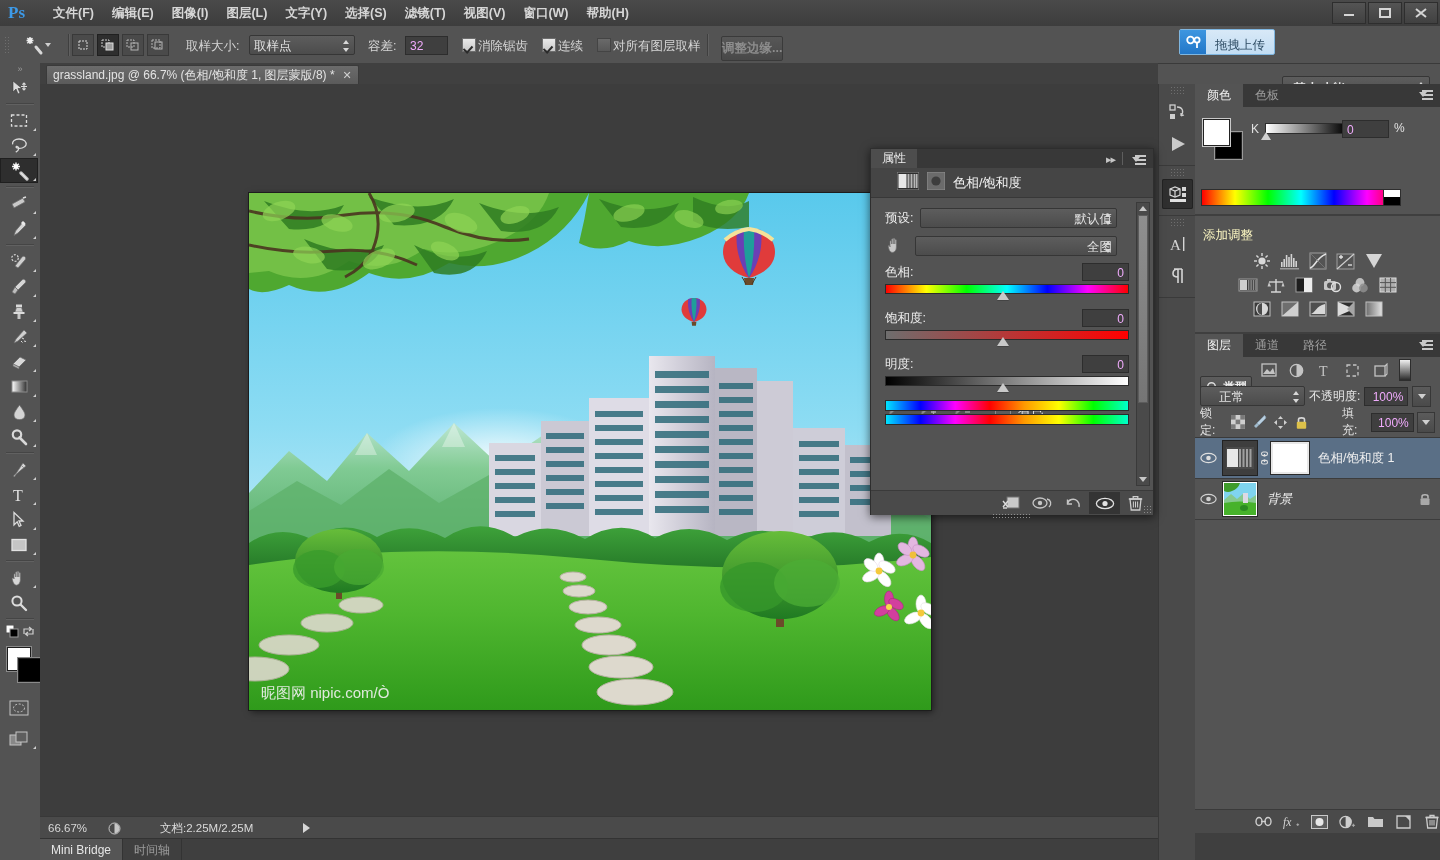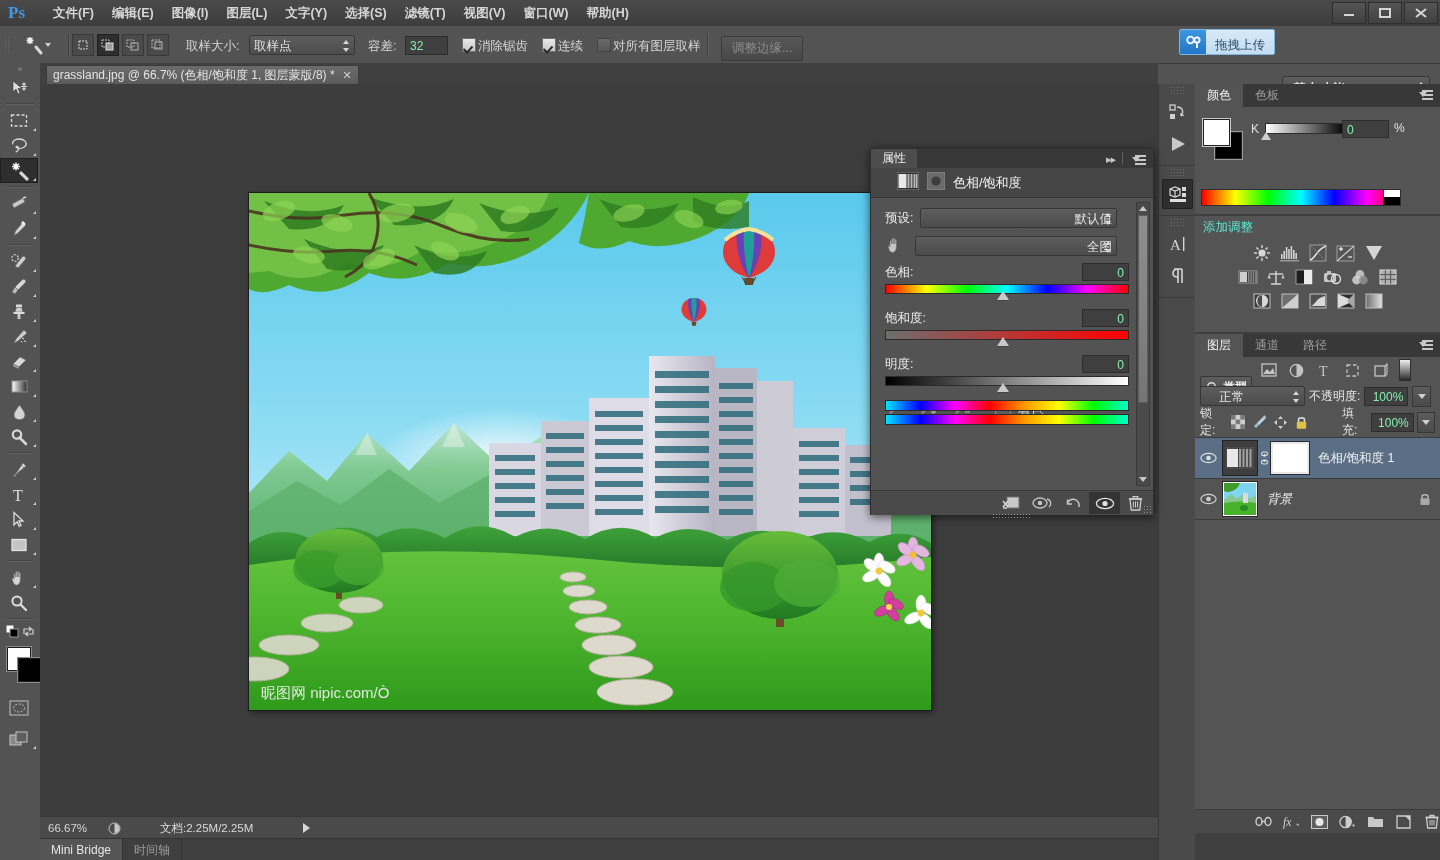--- a/index.html
+++ b/index.html
@@ -23,25 +23,25 @@
   .opt-sep{position:absolute;top:8px;width:1px;height:22px;background:#3f3f3f;border-right:1px solid #606060;}
   .modebtns{position:absolute;left:72px;top:8px;display:flex;gap:3px;}
   .modebtn{width:20px;height:20px;background:#4a4a4a;border:1px solid #393939;display:flex;align-items:center;justify-content:center;}
   .modebtn.active{background:#2e2e2e;border-color:#202020;}
   .opt-label{color:#d6d6d6;font-size:12.5px;}
   .ps-select{background:linear-gradient(#5d5d5d,#4c4c4c);border:1px solid #363636;border-radius:2px;color:#e2e2e2;font-size:12.5px;height:20px;line-height:20px;padding:0 4px;position:relative;box-sizing:border-box;}
   .ps-select .arrows{position:absolute;right:4px;top:3px;width:7px;height:14px;}
   .ps-select .arrows:before,.ps-select .arrows:after{content:"";position:absolute;left:0;border-left:3.5px solid transparent;border-right:3.5px solid transparent;}
   .ps-select .arrows:before{top:1px;border-bottom:4px solid #d8d8d8;}
   .ps-select .arrows:after{bottom:1px;border-top:4px solid #d8d8d8;}
-  .ps-num{background:#3f3f3f;border:1px solid #2d2d2d;color:#86efac;height:19px;line-height:19px;font-size:12px;padding:0 4px;box-sizing:border-box;}
+  .ps-num{background:#3f3f3f;border:1px solid #2d2d2d;color:#f0abfc;height:19px;line-height:19px;font-size:12px;padding:0 4px;box-sizing:border-box;}
   .ps-check{width:12px;height:12px;background:linear-gradient(#e9e9e9,#c9c9c9);border:1px solid #6e6e6e;display:inline-block;vertical-align:middle;position:relative;}
   .ps-check.on:after{content:"";position:absolute;left:2px;top:5px;width:4px;height:7px;border:solid #2c2c2c;border-width:0 2px 2px 0;transform:rotate(42deg);}
   .ps-check.off{background:linear-gradient(#6a6a6a,#585858);border-color:#444;}
-  .ghost-btn{background:linear-gradient(#575757,#484848);border:1px solid #3a3a3a;border-radius:2px;color:#8d8d8d;font-size:12.5px;padding:3px 10px;}
+  .ghost-btn{background:linear-gradient(#575757,#484848);border:1px solid #3a3a3a;border-radius:2px;color:#8d8d8d;font-size:12.5px;padding:3px 0;font-weight:bold;}
   .dragupload{position:absolute;right:165px;top:3px;height:24px;display:flex;align-items:flex-end;background:linear-gradient(#d8e9f7,#c2ddf3);border:1px solid #7fb6e0;border-radius:2px;}
   .dragupload .badge{width:26px;height:24px;background:linear-gradient(#3d96e0,#2277c8);display:flex;align-items:center;justify-content:center;}
   .dragupload .txt{color:#2e4c63;padding:0 9px;font-size:12.5px;}
   .wsselect{position:absolute;right:10px;top:4px;width:148px;height:23px;margin-top:46px;}
   .wsselect .lbl{padding-left:6px;line-height:23px;}
 
   
   .toolbar{position:absolute;left:0;top:63px;width:40px;height:797px;background:#535353;border-right:1px solid #3a3a3a;}
   .tb-grip{height:12px;display:flex;align-items:center;justify-content:center;color:#9a9a9a;font-size:9px;}
   .tool{position:relative;width:38px;height:25px;display:flex;align-items:center;justify-content:center;}
@@ -96,21 +96,21 @@
   .cp-track{position:absolute;left:70px;top:16px;width:80px;height:9px;background:linear-gradient(to right,#ffffff,#000000);border:1px solid #2d2d2d;}
   .cp-thumb{position:absolute;left:66px;top:25px;width:0;height:0;border-left:5px solid transparent;border-right:5px solid transparent;border-bottom:8px solid #cfcfcf;}
   .cp-num{position:absolute;left:147px;top:13px;width:47px;height:18px;}
   .cp-pct{position:absolute;left:199px;top:14px;font-size:12px;color:#e0e0e0;}
   .cp-spectrum{position:absolute;left:6px;top:82px;width:198px;height:15px;border:1px solid #2e2e2e;
     background:linear-gradient(to right,#ff0000,#ffff00,#00ff00,#00ffff,#0000ff,#ff00ff,#ff0000);}
   .cp-spec-wb{position:absolute;left:188px;top:82px;width:16px;height:15px;border:1px solid #2e2e2e;background:linear-gradient(#fff 0 50%,#000 50% 100%);}
 
   
   .adjbody{height:116px;background:#545454;position:relative;}
-  .adj-title{padding:3px 0 3px 8px;font-size:12.5px;color:#5eead4;}
+  .adj-title{padding:11px 0 3px 8px;font-size:12.5px;color:#fef9c3;}
   .adj-row{display:flex;justify-content:center;gap:6px;margin-top:4px;}
   .adj-ic{width:22px;height:20px;display:flex;align-items:center;justify-content:center;}
 
   
   .layersbody{background:#545454;position:relative;height:476px;}
   .filterrow{height:26px;display:flex;align-items:center;padding:0 5px;gap:5px;}
   .filterbox{width:52px;height:20px;position:relative;margin-top:32px;}
   .filterbox .lbl{position:absolute;left:22px;top:0;line-height:20px;font-size:12px;color:#ececec;font-weight:bold;}
   .f-ic{width:23px;height:20px;display:flex;align-items:center;justify-content:center;}
   .blendrow{height:26px;display:flex;align-items:center;padding:0 5px;gap:4px;}

